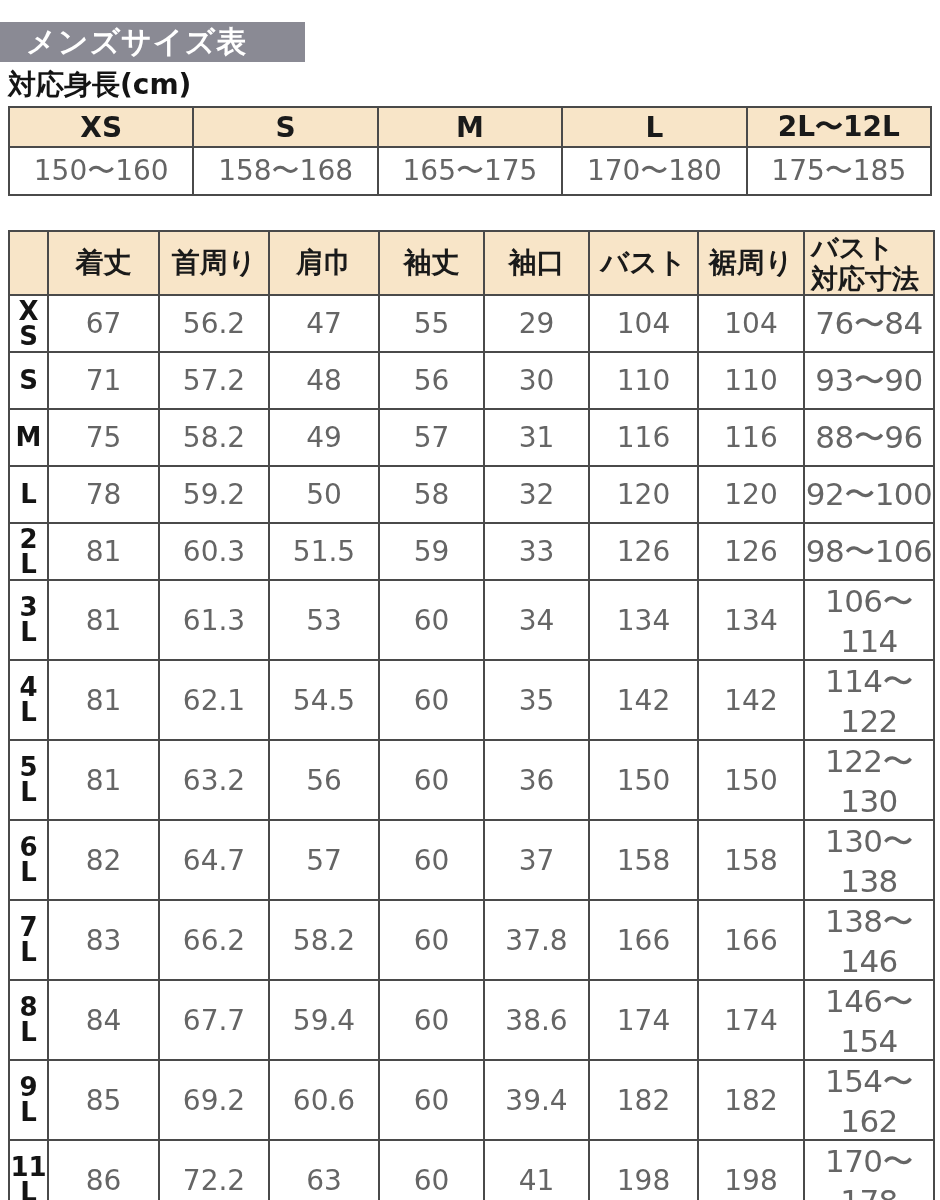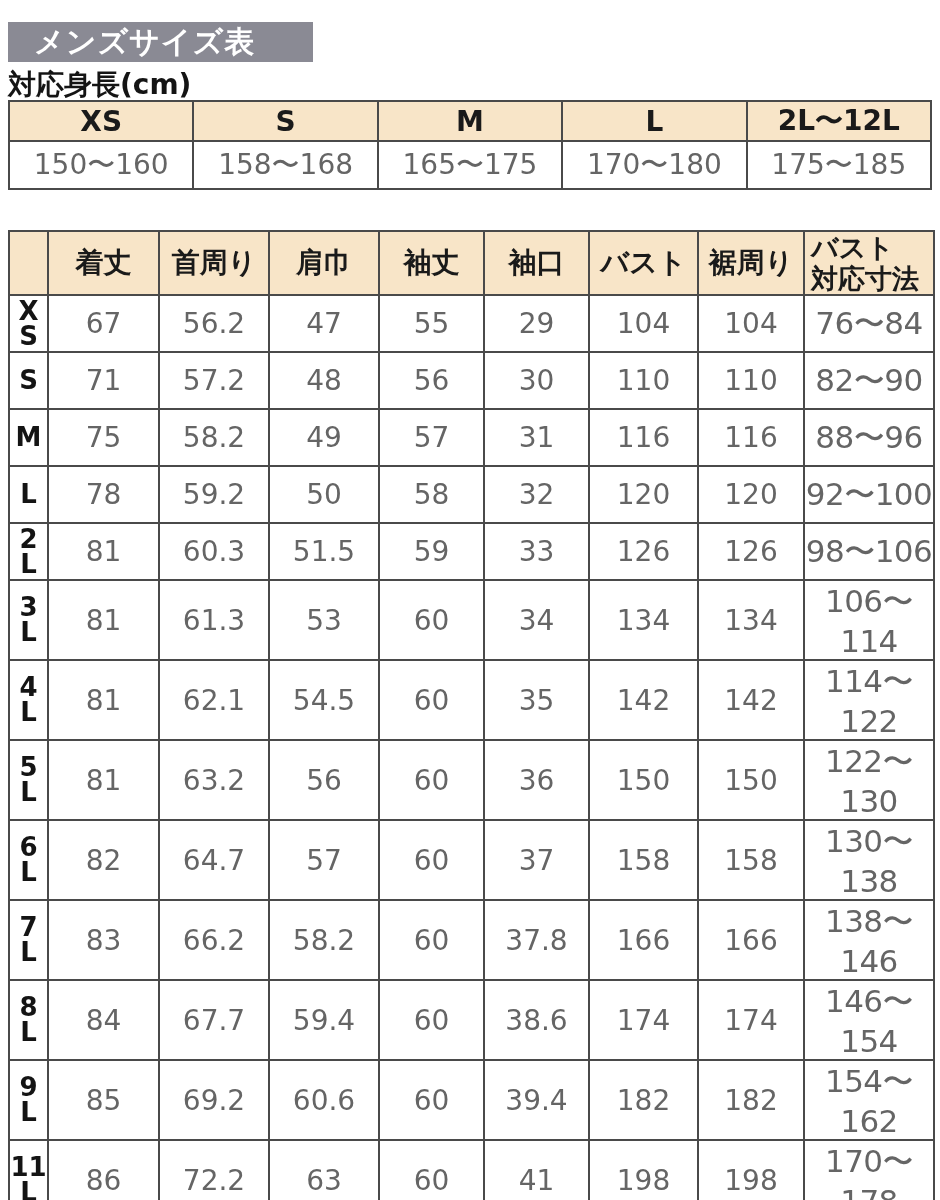--- a/index.html
+++ b/index.html
@@ -14,21 +14,21 @@
   }
   .page {
     position: relative;
     width: 940px;
     height: 1200px;
     background: #ffffff;
   }
   
   .title-bar {
     position: absolute;
-    left: 8px;
+    left: 0;
     top: 22px;
     width: 305px;
     height: 40px;
     background: #8a8a94;
     color: #ffffff;
     font-weight: bold;
     font-size: 30px;
     line-height: 40px;
     padding-left: 26px;
     box-sizing: border-box;
@@ -66,21 +66,21 @@
     font-size: 28px;
   }
   td {
     background: #ffffff;
     color: #656565;
     font-weight: normal;
     font-size: 28px;
   }
   
   .height-table {
-    top: 100px;
+    top: 106px;
     width: 924px;
   }
   .height-table th { height: 32px; }
   .height-table td { height: 46px; }
   
   .size-table {
     top: 230px;
     width: 927px;
     border-radius: 11px;
   }
@@ -179,21 +179,21 @@
         </tr>
         <tr>
           <th class="row-label">S</th>
           <td>71</td>
           <td>57.2</td>
           <td>48</td>
           <td>56</td>
           <td>30</td>
           <td>110</td>
           <td>110</td>
-          <td class="range-col">82〜90</td>
+          <td class="range-col">93〜90</td>
         </tr>
         <tr>
           <th class="row-label">M</th>
           <td>75</td>
           <td>58.2</td>
           <td>49</td>
           <td>57</td>
           <td>31</td>
           <td>116</td>
           <td>116</td>

